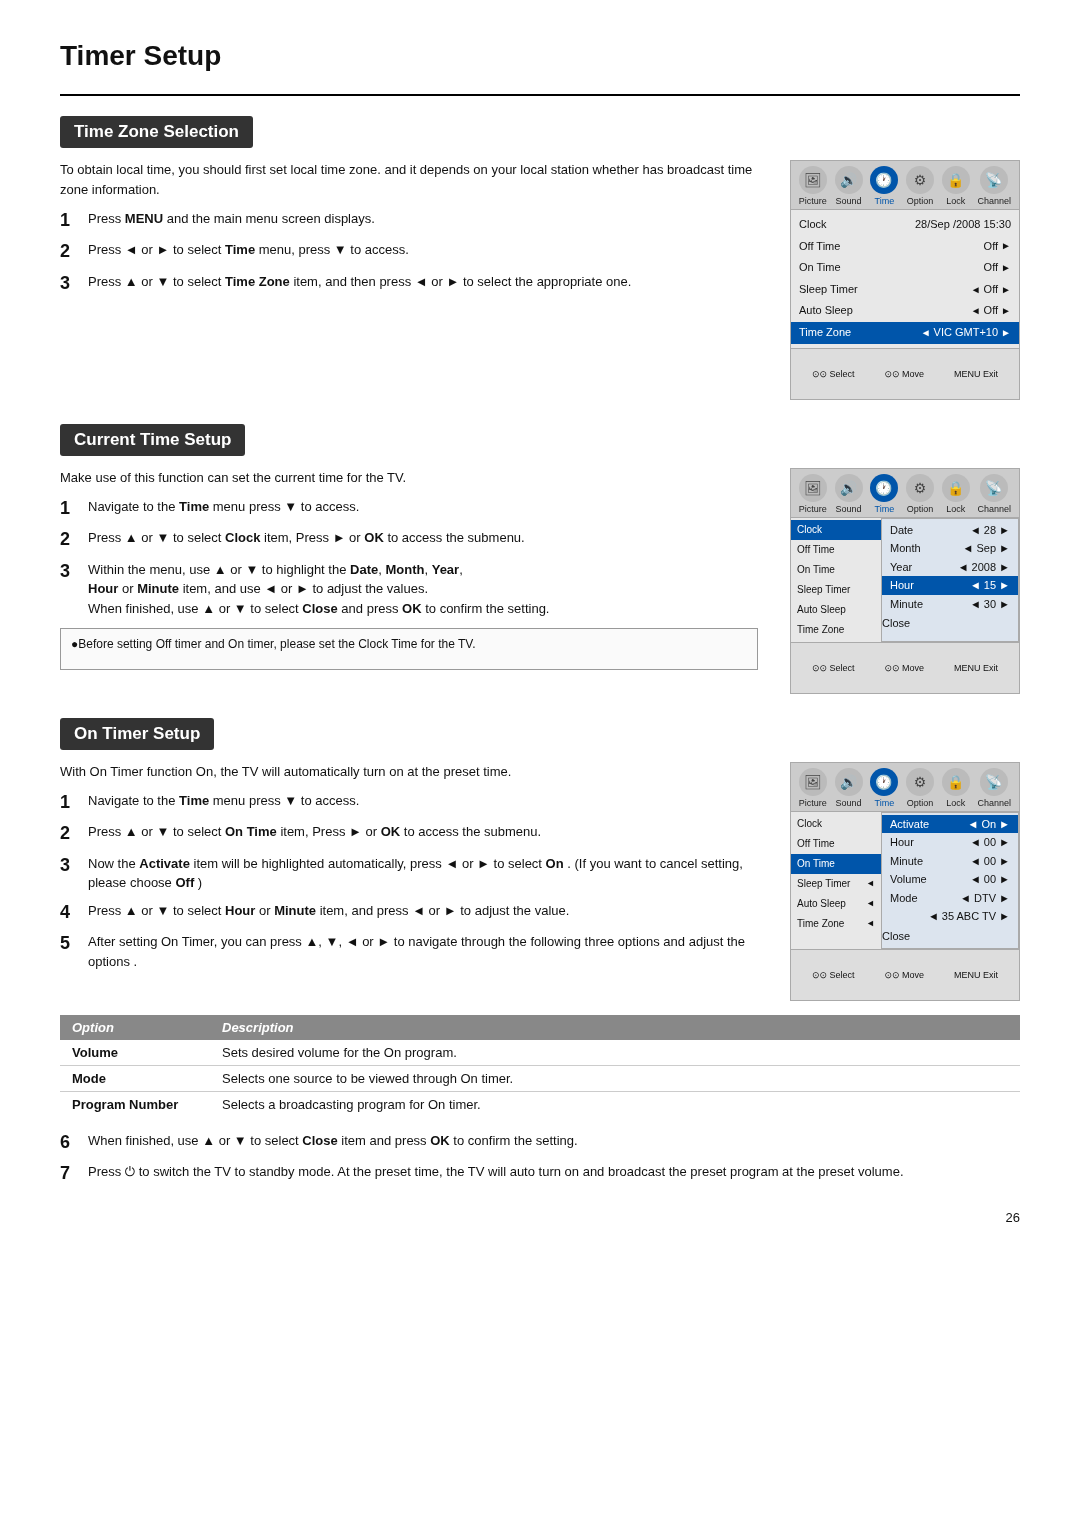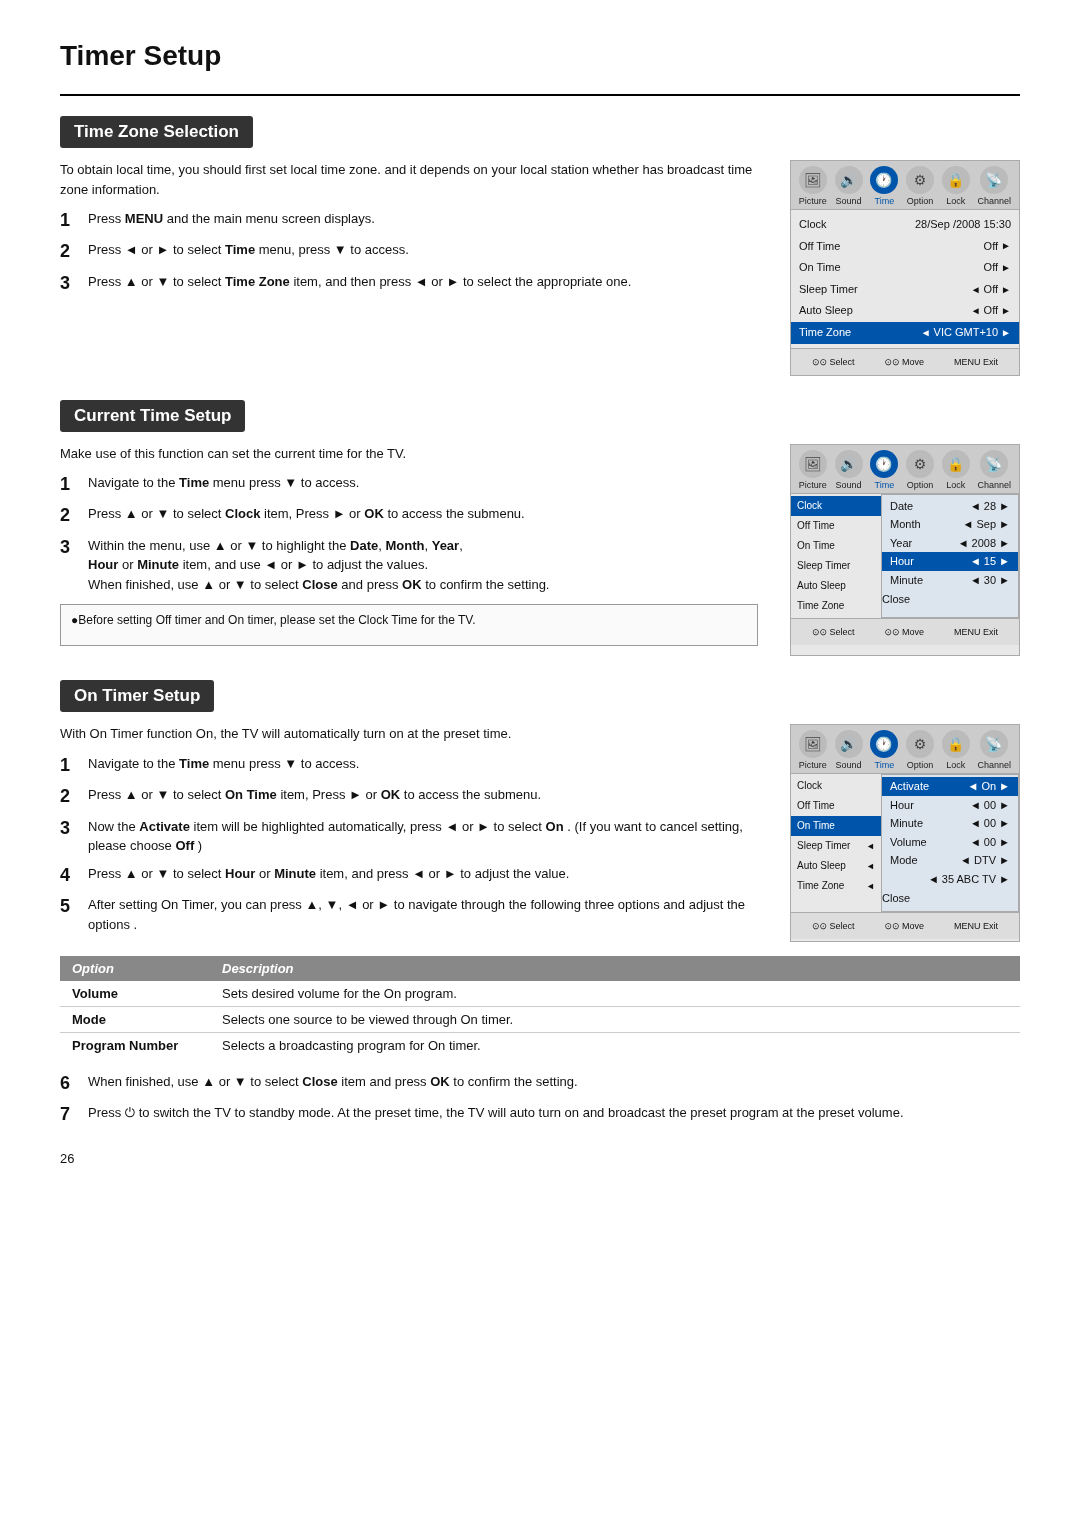--- a/index.html
+++ b/index.html
@@ -117,21 +117,21 @@
     .tv-row.highlighted {
       background: #0055aa;
       color: #fff;
     }
     .tv-row-label { font-weight: normal; }
     .tv-row-value { display: flex; align-items: center; gap: 3px; }
     .tv-arrow { font-size: 10px; }
     .tv-footer {
       display: flex;
       justify-content: space-around;
-      padding: 8px 6px;
+      padding: 20px 6px;
       border-top: 1px solid #aaa;
       font-size: 9px;
       background: #ddd;
     }
     .tv-footer span { display: flex; align-items: center; gap: 2px; }
     .tv-sub-row {
       display: flex;
       justify-content: space-between;
       align-items: center;
       padding: 1px 8px;
@@ -166,21 +166,21 @@
     }
     .options-table td {
       padding: 5px 12px;
       border-bottom: 1px solid #ccc;
       font-size: 13px;
       vertical-align: top;
     }
     .options-table tr:last-child td { border-bottom: none; }
     .options-table td:first-child { font-weight: bold; width: 150px; }
     .page-num {
-      text-align: left;
+      text-align: right;
       font-size: 13px;
     }
     .close-row {
       text-align: center;
       font-size: 11px;
       padding: 2px 0;
     }
   </style>
 </head>
 <body>

